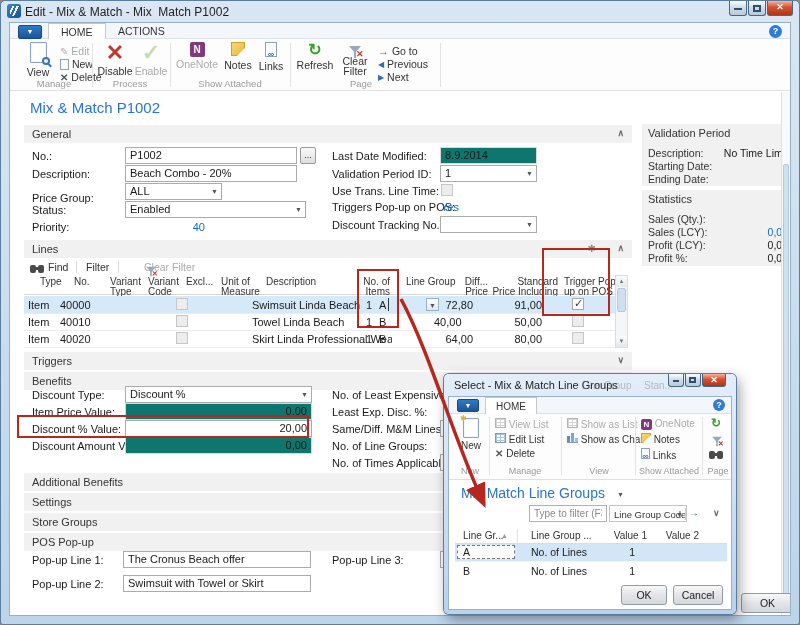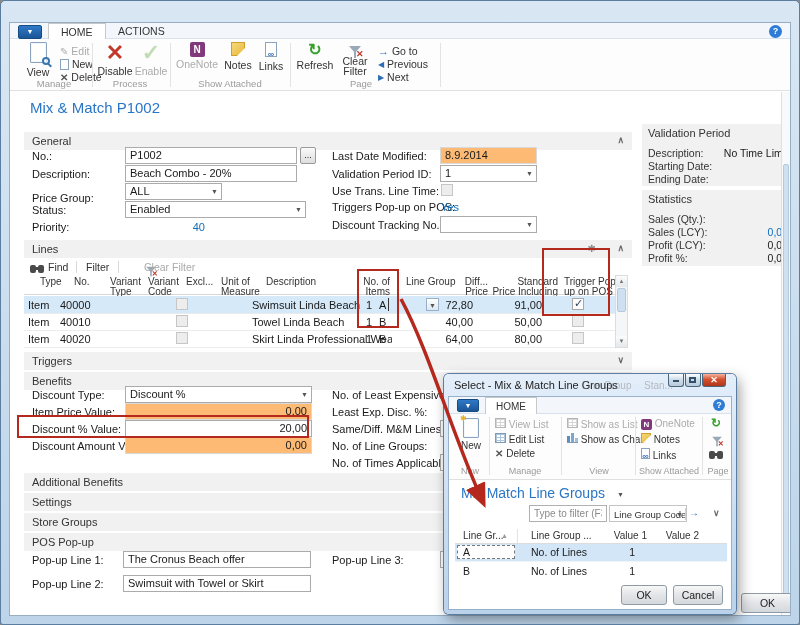--- a/index.html
+++ b/index.html
@@ -84,21 +84,21 @@
 .caret { color:#555; font-size:7px; }
 .sort-asc { color:#999; font-size:7px; }
 
 
 .pagetitle { position:absolute; left:20px; top:76px; font-size:15px; color:#2a76c6; }
 .ftab { position:absolute; left:14px; width:608px; height:18px; background:#f1f1f1; }
 .ftab .ft-label { position:absolute; left:8px; top:3px; font-size:11px; color:#333; }
 .ftab .ft-chev { position:absolute; right:8px; top:3px; }
 .lbl { position:absolute; font-size:11px; color:#1a1a1a; white-space:nowrap; }
 .fld { position:absolute; height:17px; border:1px solid #ababab; background:#fff; font-size:11px; padding:1px 4px; white-space:nowrap; overflow:hidden; }
-.fld.dis { background:#fdba74; border-color:#d9d9d9; }
+.fld.dis { background:#0f766e; border-color:#d9d9d9; }
 .fld.num { text-align:right; }
 .fld .caret { position:absolute; right:3px; top:4px; }
 .assist { position:absolute; width:16px; height:17px; border:1px solid #9a9a9a; background:linear-gradient(#fafafa,#dedede);
   font-size:9px; text-align:center; line-height:14px; border-radius:2px; }
 .linkval { position:absolute; font-size:11px; color:#0d6cbd; }
 .cb { position:absolute; width:12px; height:12px; border:1px solid #a8a8a8; background:#fdfdfd; }
 .cb.dimcb { background:#ededed; border-color:#c6c6c6; }
 .cb.checked::after { content:"✓"; position:absolute; left:1px; top:-2px; font-size:11px; color:#30415d; }
 
 
@@ -145,20 +145,31 @@
 .dgridhead { position:absolute; font-size:10px; color:#333; white-space:nowrap; }
 .dgridcell { position:absolute; font-size:10.5px; white-space:nowrap; }
 .btn { position:absolute; border:1px solid #8e9aa5; border-radius:3px; background:linear-gradient(#f8f8f8,#e4e6e9 45%,#d4d8dc);
   font-size:10.5px; text-align:center; color:#222; }
 </style>
 </head>
 <body>
 
 <div class="screen">
 
+  <div class="titlebar">
+    <span class="nav-logo"></span>
+    <span class="title-text">Edit - Mix &amp; Match - Mix  Match P1002</span>
+    <span class="wbtn" style="left:728px;width:18px;">
+        <span class="bar"></span>
+      </span>
+    <span class="wbtn" style="left:747px;width:18px;">
+        <span class="box"></span>
+      </span>
+    <span class="wbtn close" style="left:766px;width:26px;"></span>
+  </div>
 
   <div class="client">
 
     <div class="tabrow">
       <span class="appbtn"></span>
       <span class="tab sel" style="left:38px;">HOME</span>
       <span class="tab" style="left:96px;">ACTIONS</span>
       <span class="icon-help" style="right:8px;top:2px;"></span>
     </div>
 
@@ -222,21 +233,21 @@
       </div>
       <div class="ritem" style="left:368px;top:30px;">
         <span class="ic-next">▶</span> <span>Next</span>
       </div>
       <div class="glabel" style="left:286px;width:130px;">Page</div>
       <div class="gsep" style="left:430px;"></div>
     </div>
 
     <div class="pagetitle">Mix &amp; Match P1002</div>
 
-    <div class="ftab" style="top:102px;margin-top:7px;">
+    <div class="ftab" style="top:102px;">
       <span class="ft-label">General</span>
       <span class="ft-chev chev">∧</span>
     </div>
     <span class="lbl" style="left:22px;top:127px;">No.:</span>
     <div class="fld" style="left:115px;top:124px;width:172px;">P1002</div>
     <div class="assist" style="left:290px;top:124px;">...</div>
     <span class="lbl" style="left:22px;top:145px;">Description:</span>
     <div class="fld" style="left:115px;top:142px;width:172px;">Beach Combo - 20%</div>
     <span class="lbl" style="left:22px;top:169px;">Price Group:</span>
     <div class="fld" style="left:115px;top:160px;width:97px;"><span>ALL</span><span class="caret">▼</span></div>
@@ -299,21 +310,21 @@
     <span class="gridcell" style="left:478px;top:276px;width:54px;text-align:right;">91,00</span>
     <span class="cb checked" style="left:562px;top:275px;"></span>
     <div class="rowline" style="top:290px;"></div>
 
     <span class="gridcell" style="left:18px;top:293px;width:36px;">Item</span>
     <span class="gridcell" style="left:50px;top:293px;width:50px;">40010</span>
     <span class="cb dimcb" style="left:166px;top:292px;"></span>
     <span class="gridcell" style="left:242px;top:293px;width:120px;">Towel Linda Beach</span>
     <span class="gridcell" style="left:330px;top:293px;width:32px;text-align:right;">1</span>
     <span class="gridcell" style="left:369px;top:293px;width:20px;">B</span>
-    <span class="gridcell" style="left:424px;top:293px;width:39px;text-align:right;">40,00</span>
+    <span class="gridcell" style="left:424px;top:293px;width:39px;text-align:left;">40,00</span>
     <span class="gridcell" style="left:478px;top:293px;width:54px;text-align:right;">50,00</span>
     <span class="cb dimcb" style="left:562px;top:292px;"></span>
     <div class="rowline" style="top:307px;"></div>
 
     <span class="gridcell" style="left:18px;top:310px;width:36px;">Item</span>
     <span class="gridcell" style="left:50px;top:310px;width:50px;">40020</span>
     <span class="cb dimcb" style="left:166px;top:309px;"></span>
     <span class="gridcell" style="left:242px;top:310px;width:140px;">Skirt Linda Professional Wear</span>
     <span class="gridcell" style="left:330px;top:310px;width:32px;text-align:right;">1</span>
     <span class="gridcell" style="left:369px;top:310px;width:20px;">B</span>

